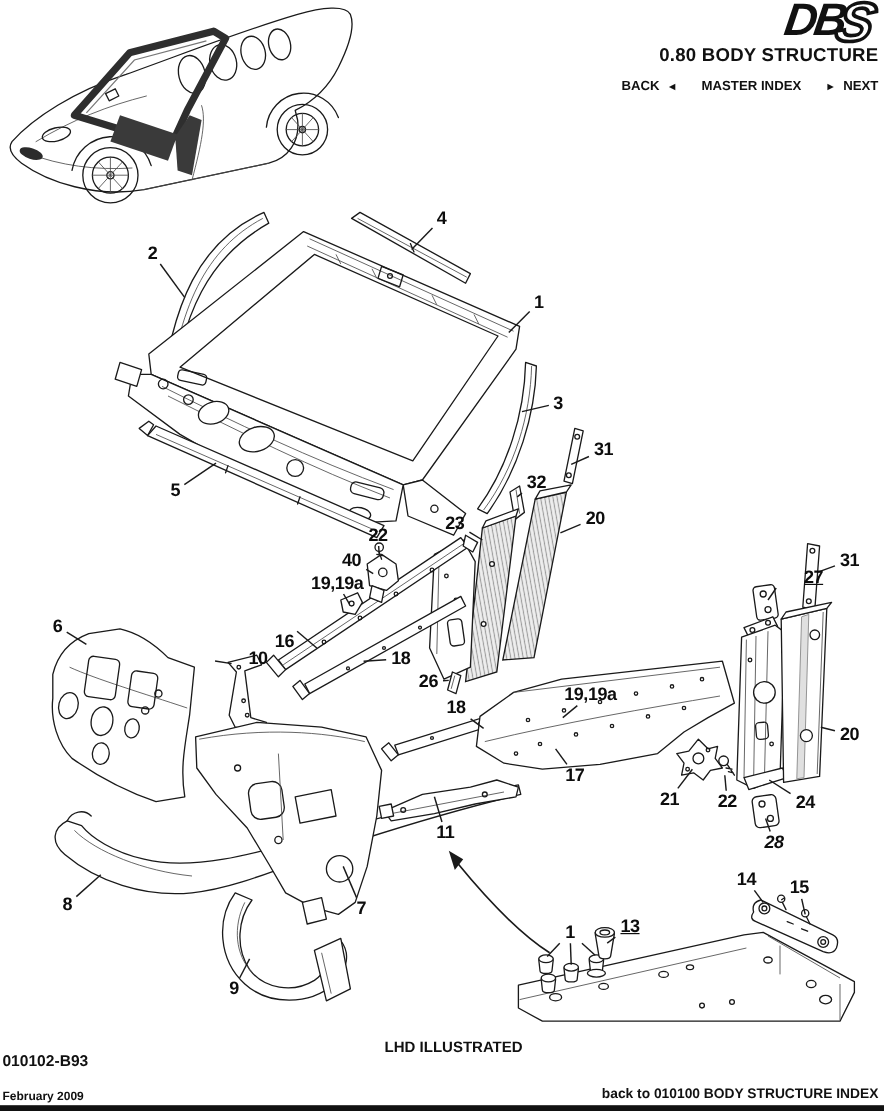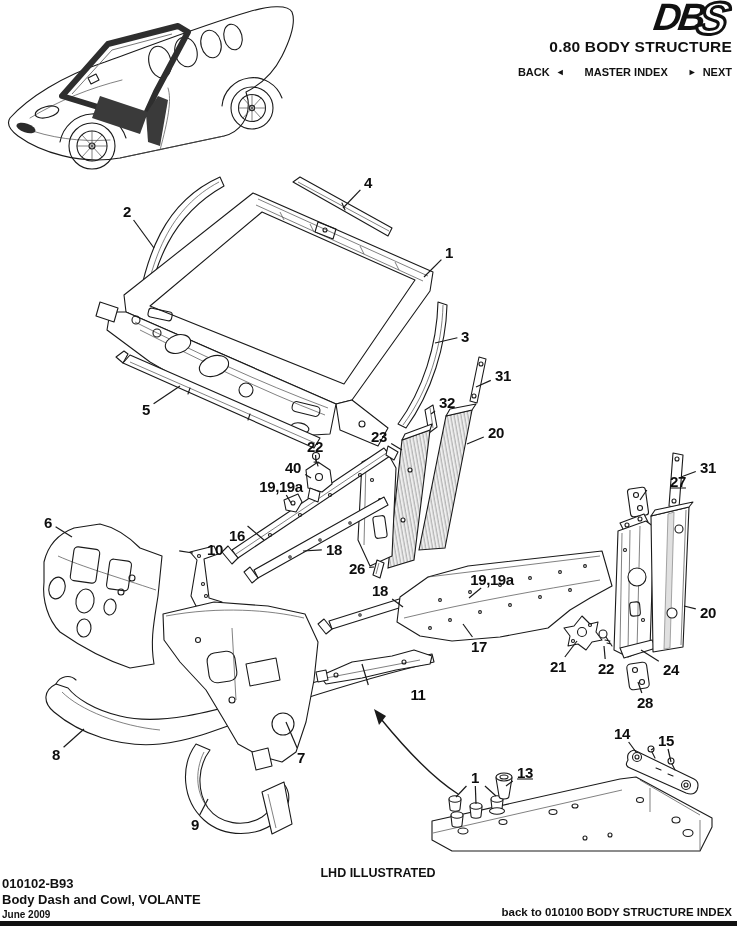--- a/index.html
+++ b/index.html
@@ -455,46 +455,45 @@
       <div class="callout" style="left: 449px; top: 252px;">1</div>
       <div class="callout" style="left: 127px; top: 211px;">2</div>
       <div class="callout" style="left: 465px; top: 336px;">3</div>
       <div class="callout" style="left: 368px; top: 182px;">4</div>
       <div class="callout" style="left: 146px; top: 409px;">5</div>
       <div class="callout" style="left: 48px; top: 522px;">6</div>
       <div class="callout" style="left: 301px; top: 757px;">7</div>
       <div class="callout" style="left: 56px; top: 754px;">8</div>
       <div class="callout" style="left: 195px; top: 824px;">9</div>
       <div class="callout" style="left: 167px; top: 549px; margin-left: 48px;">10</div>
-      <div class="callout" style="left: 371px; top: 694px; margin-left: 47px;">11</div>
+      <div class="callout" style="left: 371px; top: 694px;">11</div>
       <div class="callout" style="left: 475px; top: 777px;">1</div>
       <div class="callout" style="left: 525px; top: 772px; text-decoration: underline;">13</div>
       <div class="callout" style="left: 622px; top: 733px;">14</div>
       <div class="callout" style="left: 666px; top: 740px;">15</div>
       <div class="callout" style="left: 237px; top: 535px;">16</div>
       <div class="callout" style="left: 479px; top: 646px;">17</div>
       <div class="callout" style="left: 334px; top: 549px;">18</div>
       <div class="callout" style="left: 380px; top: 590px;">18</div>
       <div class="callout" style="left: 281px; top: 486px;">19,19a</div>
       <div class="callout" style="left: 492px; top: 579px;">19,19a</div>
       <div class="callout" style="left: 293px; top: 467px;">40</div>
       <div class="callout" style="left: 558px; top: 666px;">21</div>
       <div class="callout" style="left: 315px; top: 446px;">22</div>
       <div class="callout" style="left: 606px; top: 668px;">22</div>
       <div class="callout" style="left: 379px; top: 436px; text-align: right;">23</div>
       <div class="callout" style="left: 671px; top: 669px;">24</div>
       <div class="callout" style="left: 447px; top: 402px;">32</div>
       <div class="callout" style="left: 357px; top: 568px;">26</div>
       <div class="callout" style="left: 678px; top: 481px; text-decoration: underline;">27</div>
-      <div class="callout" style="left: 645px; top: 702px;">28</div>
+      <div class="callout" style="left: 645px; top: 702px; font-style: italic;">28</div>
       <div class="callout" style="left: 496px; top: 432px;">20</div>
       <div class="callout" style="left: 708px; top: 612px;">20</div>
       <div class="callout" style="left: 503px; top: 375px;">31</div>
       <div class="callout" style="left: 708px; top: 467px;">31</div>
     </div>
 
   <div class="lhd">LHD ILLUSTRATED</div>
   <div class="doc-number">010102-B93</div>
-  <div class="doc-title">Body Dash and Cowl, VOLANTE</div>
-  <div class="doc-date">June 2009</div>
+  <div class="doc-date">February 2009</div>
   <div class="back-link">back to 010100 BODY STRUCTURE INDEX</div>
   <div class="footer-bar"></div>
 </div>
 
 </body></html>

